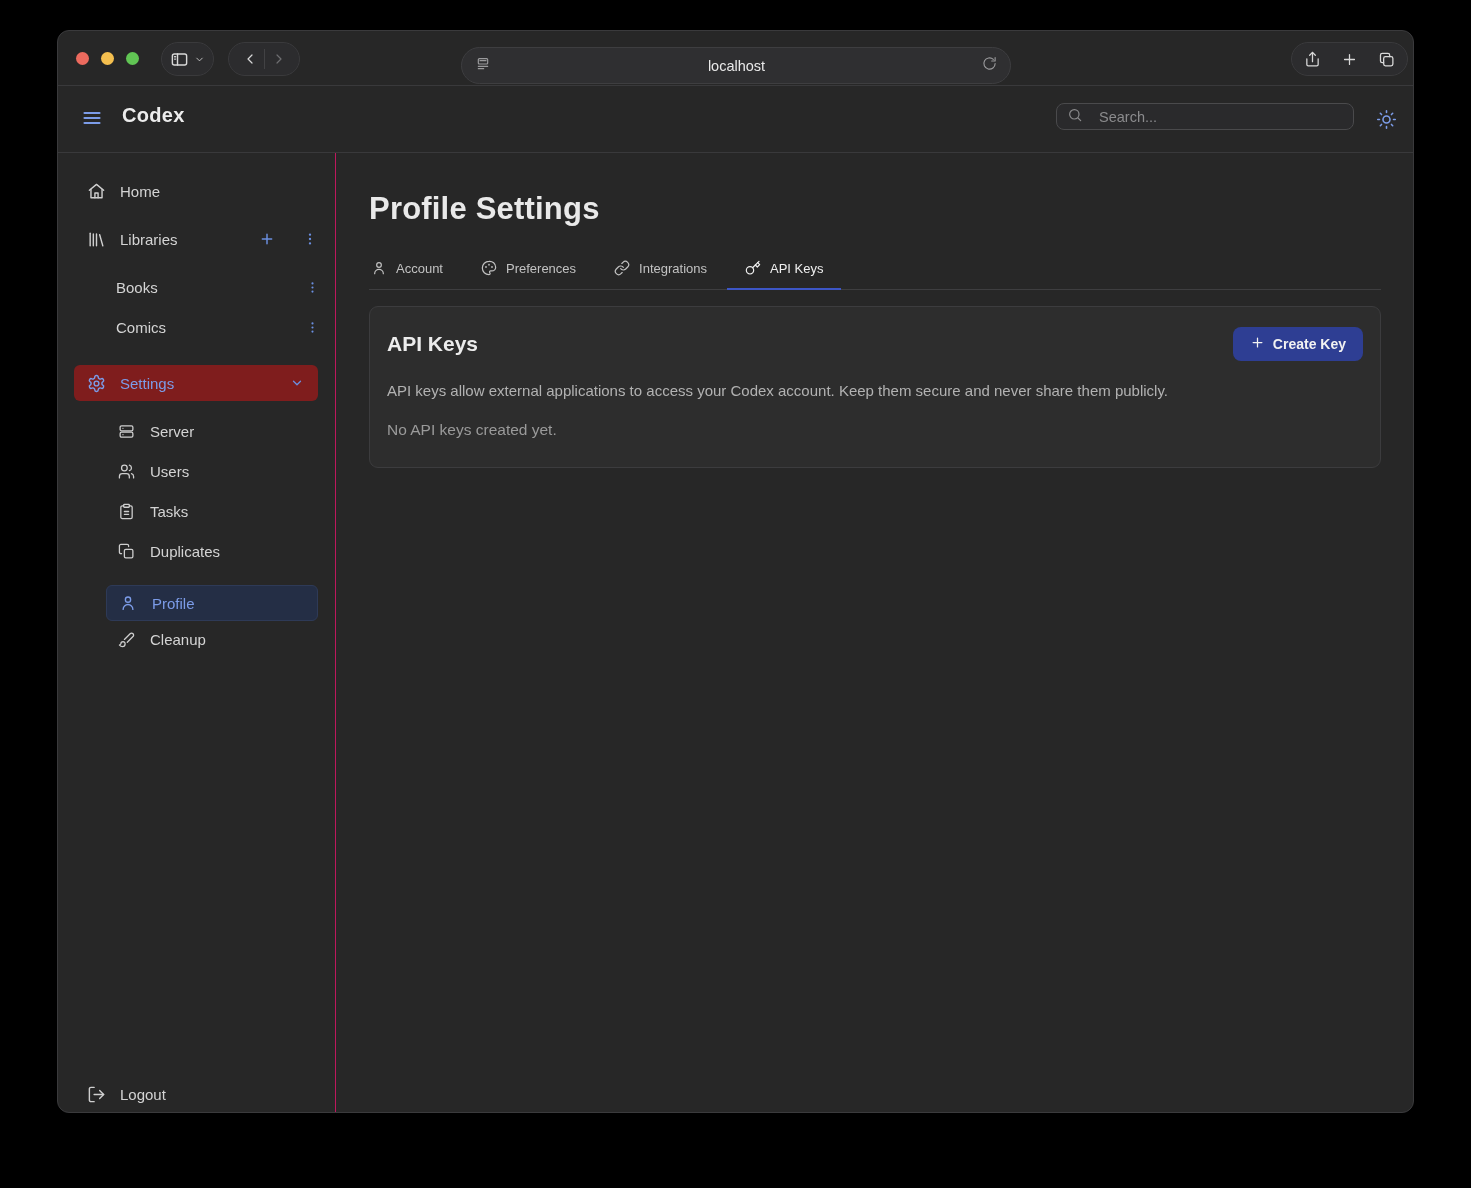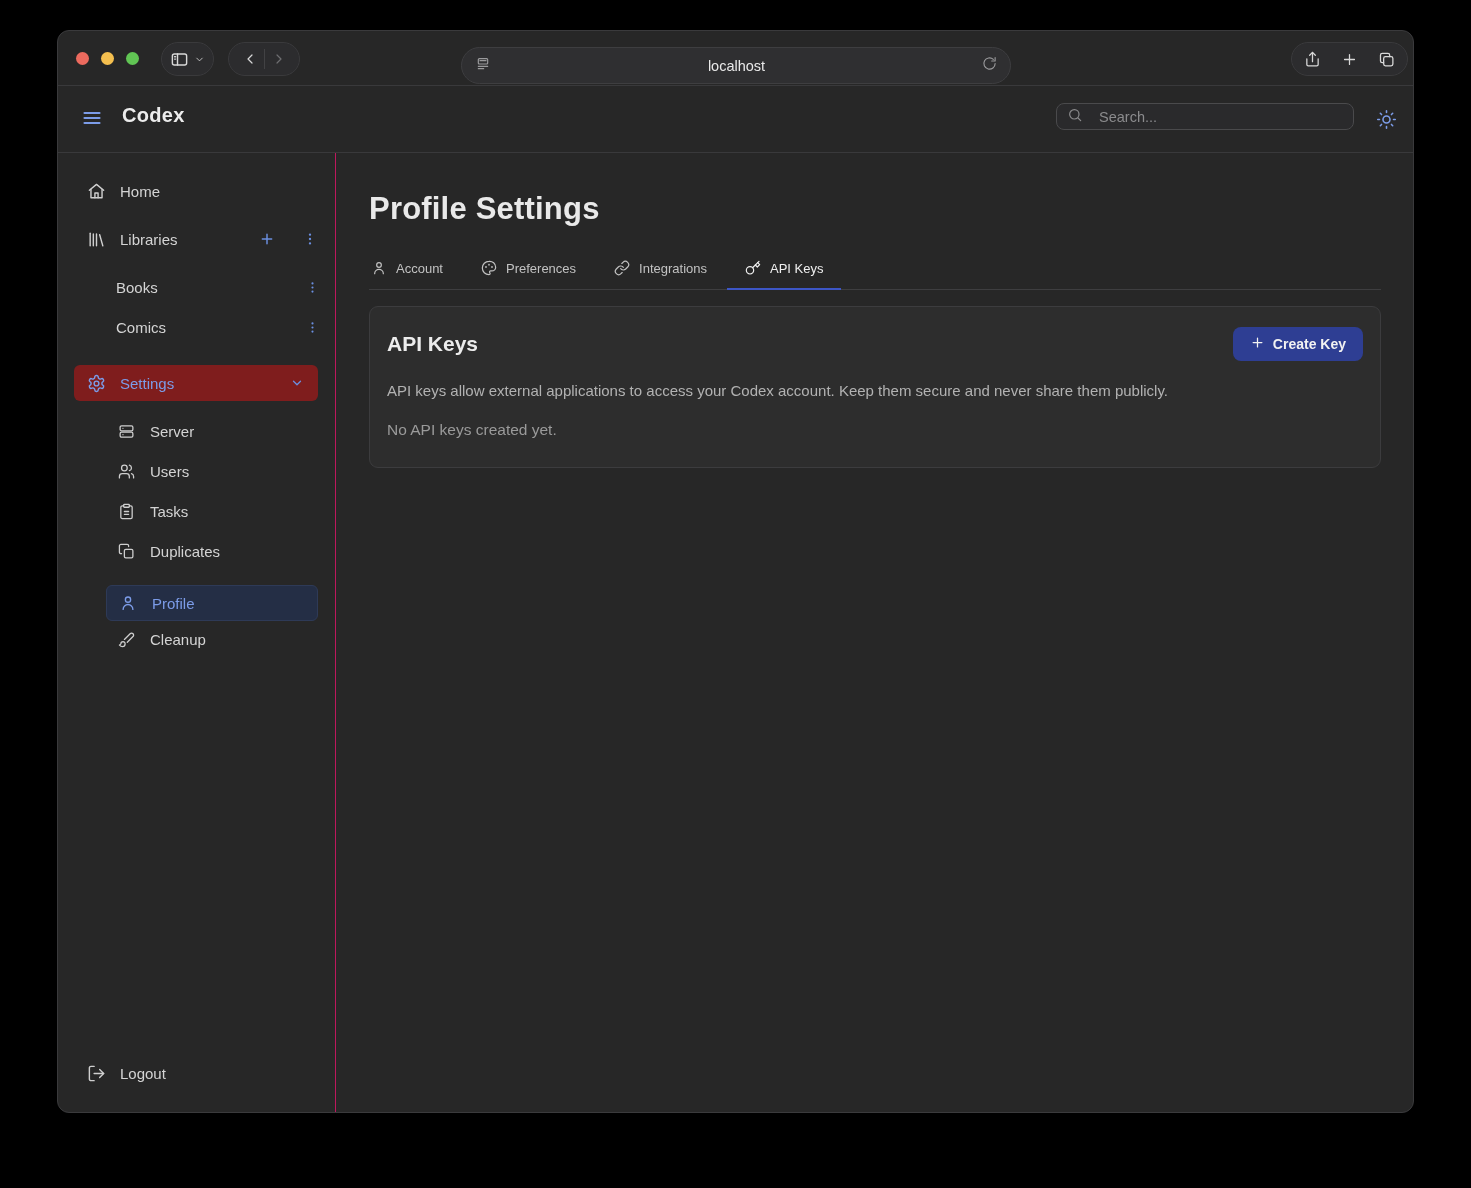--- a/index.html
+++ b/index.html
@@ -43,21 +43,21 @@
   .sub { padding-left:58px; }
   .sub2 { padding-left:60px; gap:13px; }
   .mini { color:#6b8fe0; margin-right:14px; display:flex; align-items:center; cursor:pointer; }
   .gap16 { height:16px; } .gap8 { height:8px; } .gap14 { height:14px; }
   .hl-settings { margin:0 17px 0 16px; padding-left:13px; height:36px; border-radius:6px;
                  background:#7f1d1d; color:#7c9ce8; }
   .hl-settings .icn { color:#7c9ce8; }
   .hl-profile { margin:2px 17px 2px 48px; padding-left:12px; height:36px; border-radius:6px;
                 background:#242e45; border:1px solid #2e3a57; color:#7c9ce8; }
   .hl-profile .icn { color:#7c9ce8; }
-  .logout-row { margin-top:auto; margin-bottom:23px; }
+  .logout-row { margin-top:auto; margin-bottom:2px; }
 
   
   .main { flex:1; padding:0 32px 0 33px; overflow:hidden; }
   .page-title { margin-top:38px; font-size:31px; font-weight:700; color:#e9e9e9; letter-spacing:.2px; }
   .tabs { margin-top:33px; display:flex; gap:34px; border-bottom:1px solid #3e3e40; }
   .tab { display:flex; align-items:center; gap:9px; padding:0 2px 13px 2px; color:#c2c2c2; font-size:13px;
          cursor:pointer; position:relative; }
   .tab .ticn { color:#c2c2c2; display:flex; }
   .tab.active { color:#efefef; }
   .tab.active .ticn { color:#efefef; }

